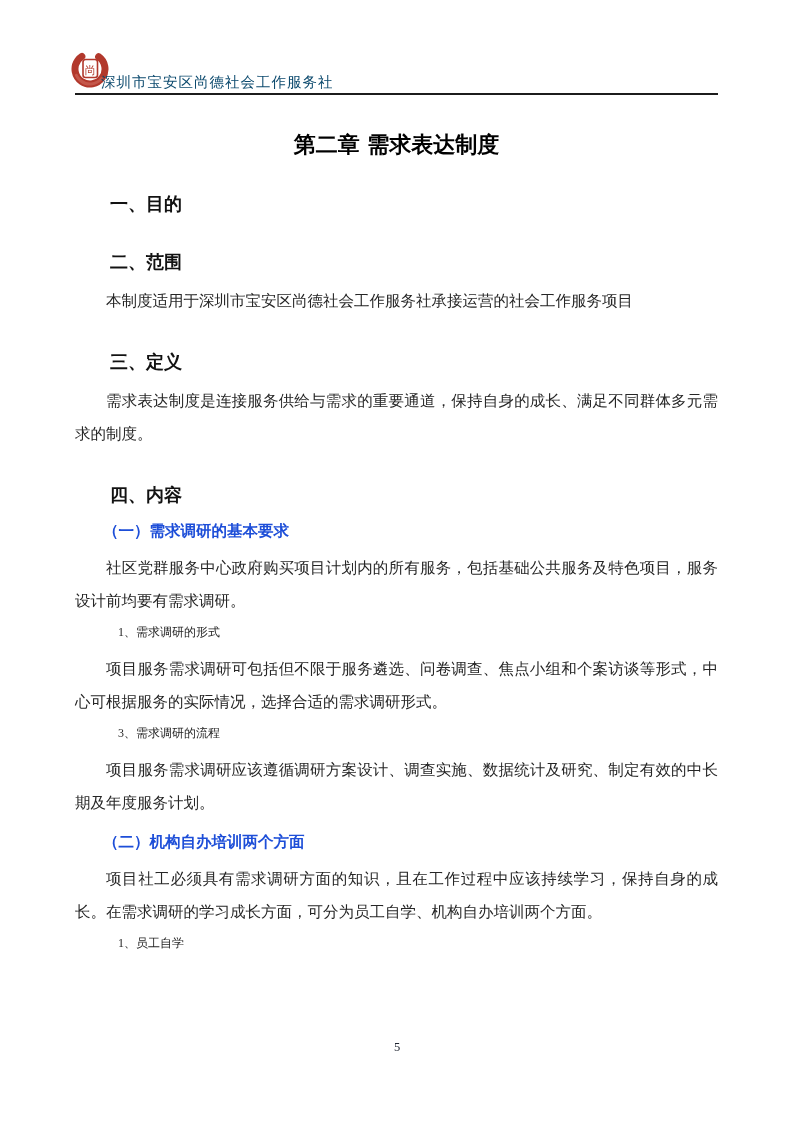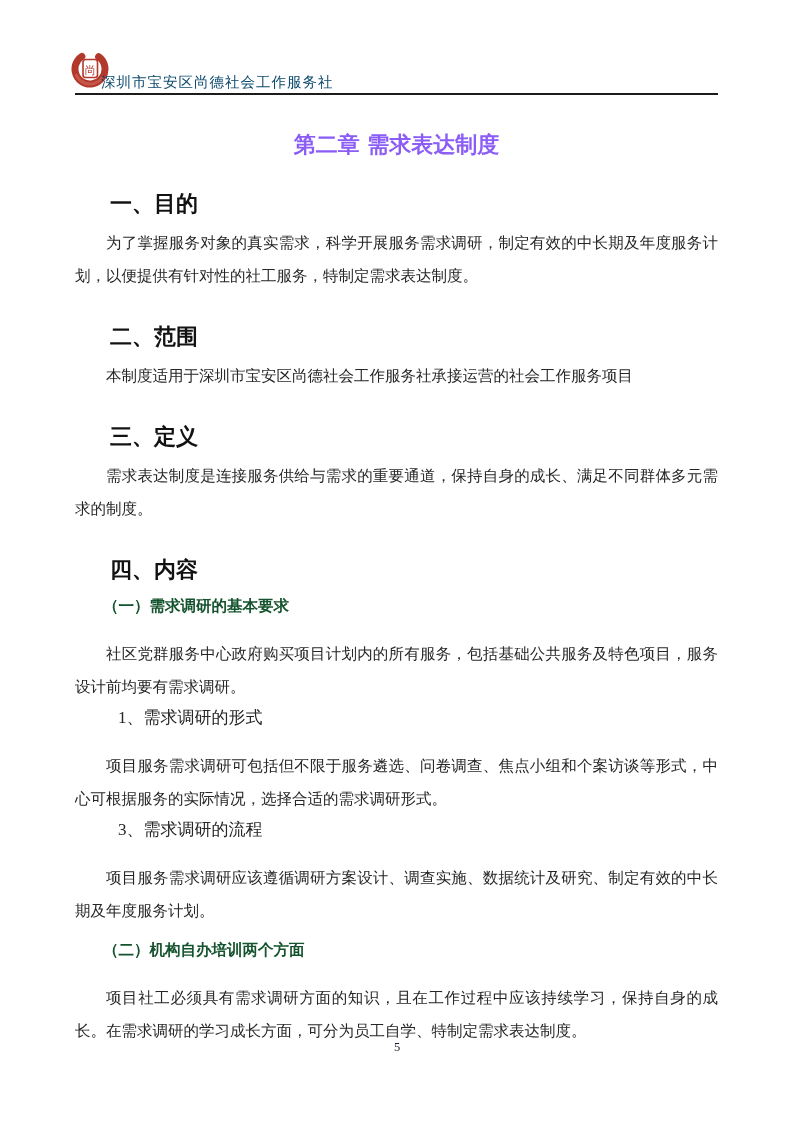--- a/index.html
+++ b/index.html
@@ -43,54 +43,54 @@
     font-family: "Liberation Serif", "DejaVu Serif", serif;
     white-space: nowrap;
   }
   
   .chapter-title {
     margin-top: 36px;
     text-align: center;
     font-size: 22px;
     line-height: 28px;
     font-weight: bold;
-    color: #8b5cf6;
+    color: #000000;
     font-family: "DejaVu Sans", "Liberation Sans", sans-serif;
   }
   .h1 {
     margin: 32px 0 0 35px;
-    font-size: 22px;
+    font-size: 18px;
     line-height: 26px;
     font-weight: bold;
     color: #121212;
     font-family: "DejaVu Sans", "Liberation Sans", sans-serif;
   }
   .h2 {
     margin: 10px 0 0 28px;
     font-size: 15.5px;
     line-height: 26px;
     font-weight: bold;
-    color: #14532d;
+    color: #1d4ed8;
     font-family: "DejaVu Sans", "Liberation Sans", sans-serif;
   }
   .item {
     margin: 2px 0 0 43px;
-    font-size: 17px;
+    font-size: 12px;
     line-height: 26px;
     color: #262626;
   }
   .para {
     margin: 9px 0 0 0;
     font-size: 15.5px;
     line-height: 33px;
     text-indent: 2em;
     text-align: justify;
     color: #262626;
   }
-  .h2 + .para, .item + .para { margin-top: 18px; }
+  .h2 + .para, .item + .para { margin-top: 7px; }
   
   .footer {
     position: absolute;
     left: 0;
     top: 1040px;
     width: 794px;
     text-align: center;
     font-size: 12.5px;
     color: #1e2430;
   }
@@ -108,35 +108,35 @@
 
       <rect x="12" y="12.5" width="14.5" height="18" rx="2.5" fill="#ffffff" stroke="#b2382c" stroke-width="1.6"></rect>
       <text x="19.2" y="26.5" font-size="11" text-anchor="middle" fill="#b2382c" font-family="'DejaVu Sans', sans-serif">尚</text>
     </svg>
     <div class="org-name">深圳市宝安区尚德社会工作服务社</div>
   </div>
 
   <div class="chapter-title">第二章 需求表达制度</div>
 
   <div class="h1">一、目的</div>
-  <div class="para">为了掌握服务对象的真实需求，科学开展服务需求调研，制定有效的中长期及年度服务计划，以便提供有针对性的社工服务，特制定需求表达制度。</div>
 
   <div class="h1">二、范围</div>
   <div class="para">本制度适用于深圳市宝安区尚德社会工作服务社承接运营的社会工作服务项目</div>
 
   <div class="h1">三、定义</div>
   <div class="para">需求表达制度是连接服务供给与需求的重要通道，保持自身的成长、满足不同群体多元需求的制度。</div>
 
   <div class="h1">四、内容</div>
 
   <div class="h2">（一）需求调研的基本要求</div>
   <div class="para">社区党群服务中心政府购买项目计划内的所有服务，包括基础公共服务及特色项目，服务设计前均要有需求调研。</div>
   <div class="item">1、需求调研的形式</div>
   <div class="para">项目服务需求调研可包括但不限于服务遴选、问卷调查、焦点小组和个案访谈等形式，中心可根据服务的实际情况，选择合适的需求调研形式。</div>
   <div class="item">3、需求调研的流程</div>
   <div class="para">项目服务需求调研应该遵循调研方案设计、调查实施、数据统计及研究、制定有效的中长期及年度服务计划。</div>
 
   <div class="h2">（二）机构自办培训两个方面</div>
-  <div class="para">项目社工必须具有需求调研方面的知识，且在工作过程中应该持续学习，保持自身的成长。在需求调研的学习成长方面，可分为员工自学、特制定需求表达制度。</div>
+  <div class="para">项目社工必须具有需求调研方面的知识，且在工作过程中应该持续学习，保持自身的成长。在需求调研的学习成长方面，可分为员工自学、机构自办培训两个方面。</div>
+  <div class="item">1、员工自学</div>
 
   <div class="footer">5</div>
 
 </div>
 
 </body></html>

